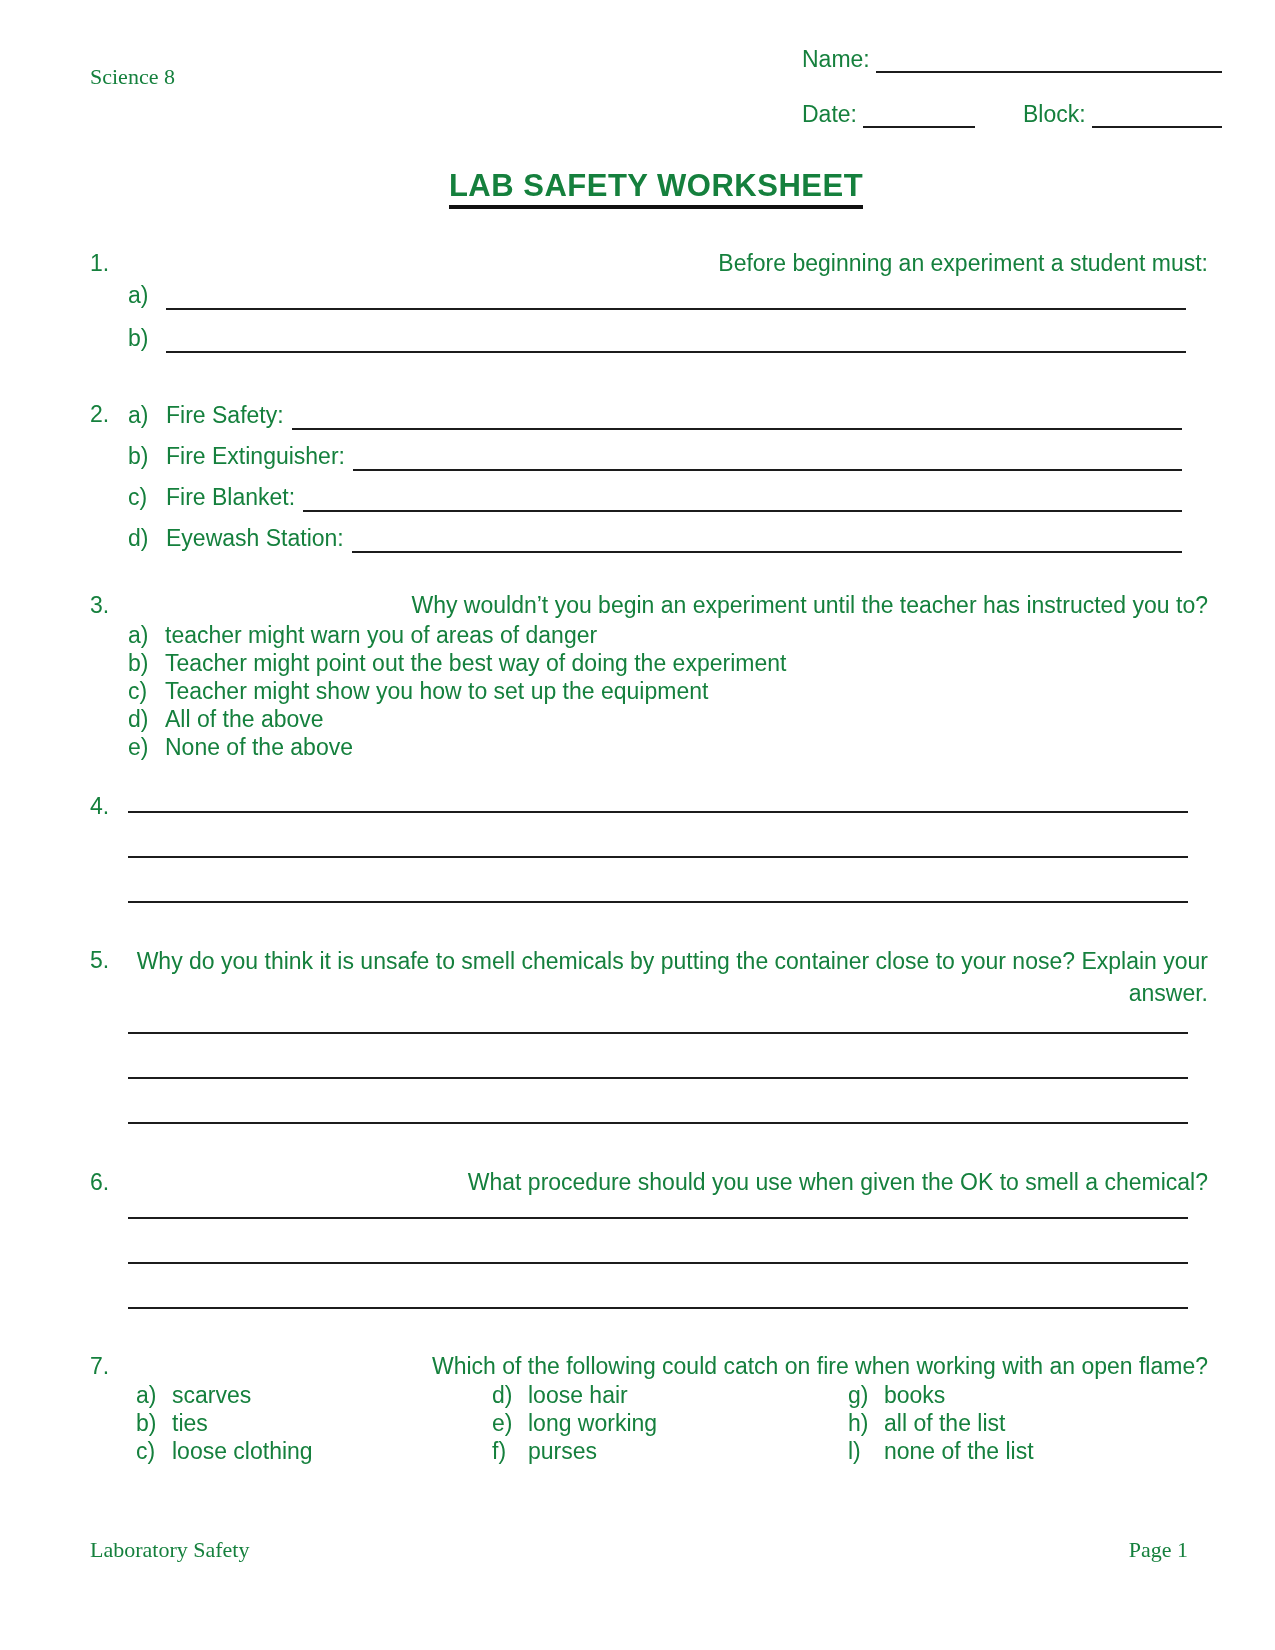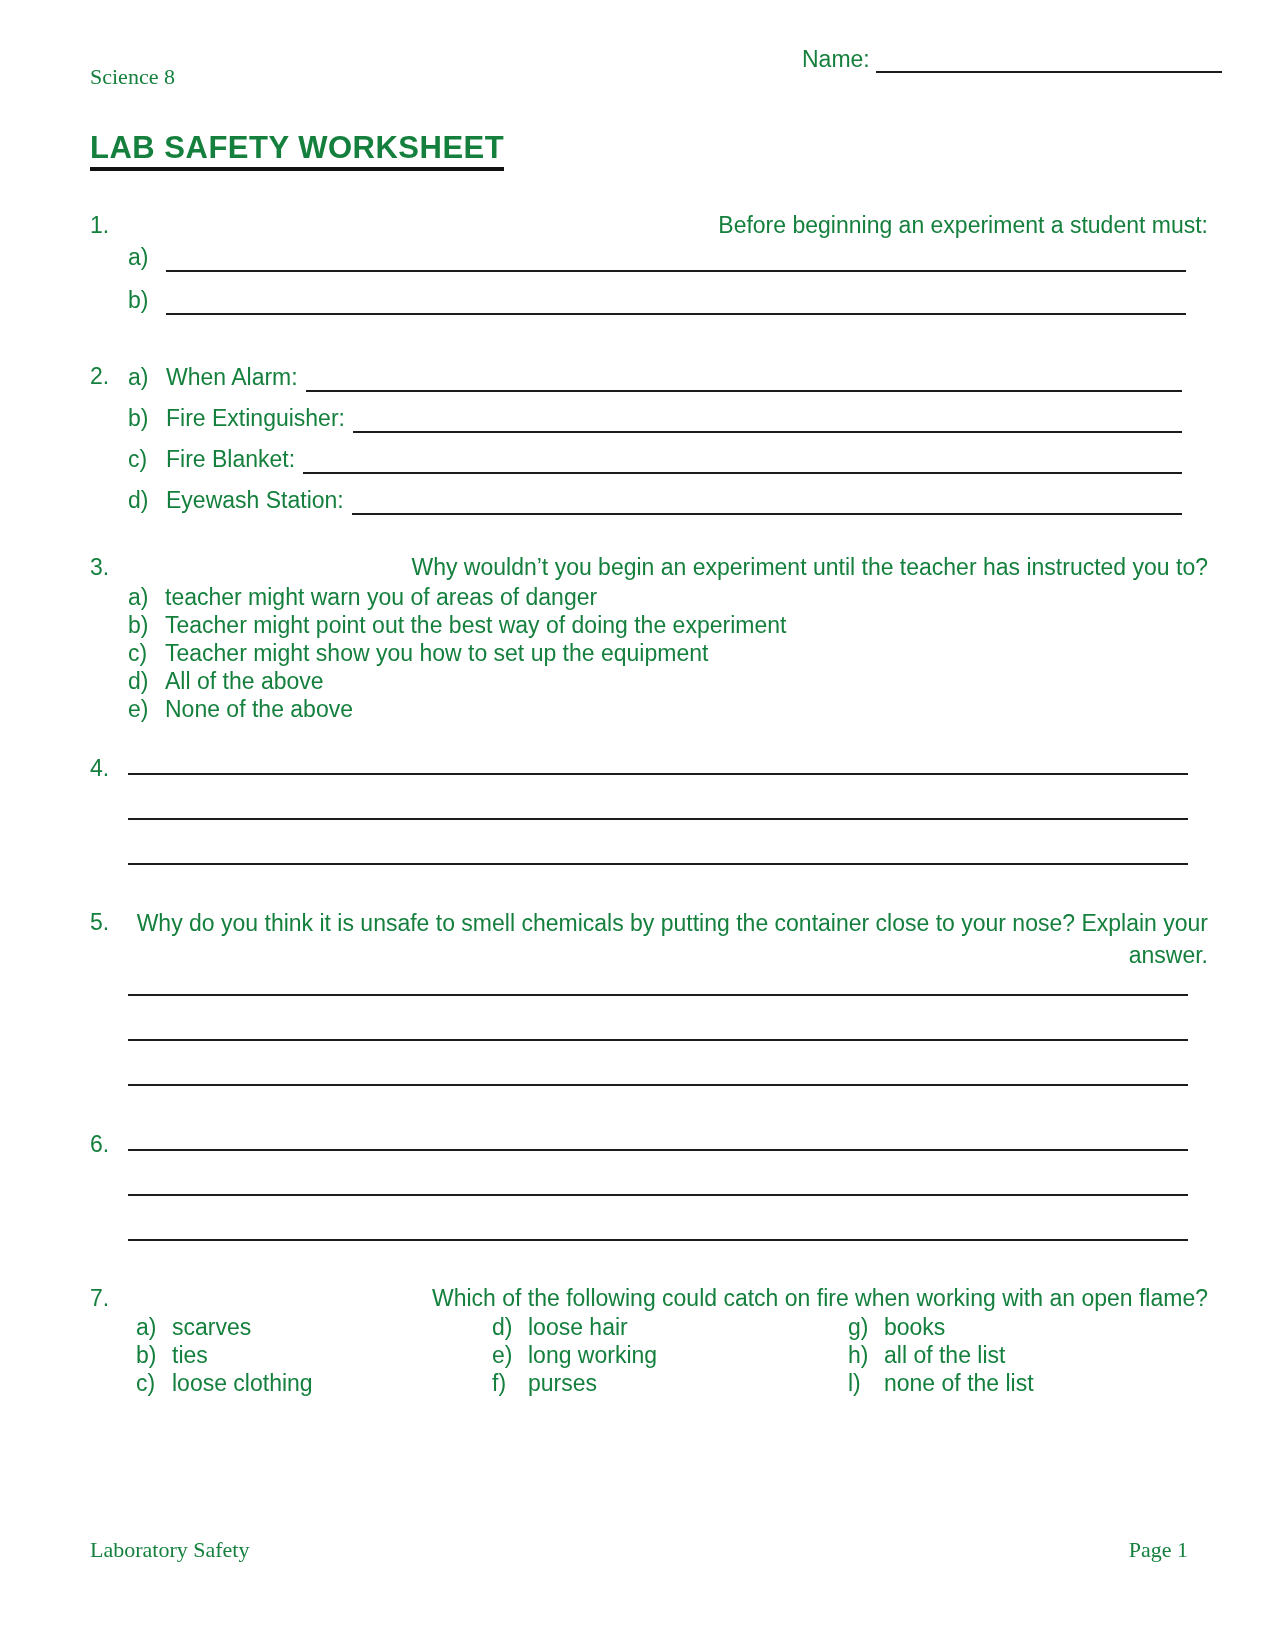--- a/index.html
+++ b/index.html
@@ -45,21 +45,21 @@
     border-bottom: 2px solid #1c1c1c;
     height: 24px;
   }
   .name-line { flex: 1; margin-left: 6px; }
   .date-line { width: 112px; margin-left: 6px; }
   .block-label { margin-left: 48px; }
   .block-line { flex: 1; margin-left: 6px; }
   
   .title {
     margin-top: 40px;
-    text-align: left;
+    text-align: center;
     font-size: 31px;
     font-weight: bold;
     letter-spacing: 0.5px;
   }
   .title span {
     border-bottom: 4px solid #111;
     padding-bottom: 2px;
   }
   
   .q {
@@ -163,20 +163,26 @@
 
 <div class="page">
 
   <div class="header">
     <div class="course">Science 8</div>
     <div class="header-fields">
       <div class="field-row">
         <span>Name:</span>
         <span class="blankline name-line"></span>
       </div>
+      <div class="field-row date-block">
+        <span>Date:</span>
+        <span class="blankline date-line"></span>
+        <span class="block-label">Block:</span>
+        <span class="blankline block-line"></span>
+      </div>
     </div>
   </div>
 
   <div class="title">
     <span>LAB SAFETY WORKSHEET</span>
   </div>
 
   <div class="q q1">
     <div class="qnum">1.</div>
     <div class="qbody">
@@ -190,21 +196,21 @@
         <span class="fill-line"></span>
       </div>
     </div>
   </div>
 
   <div class="q q2">
     <div class="qnum">2.</div>
     <div class="qbody">
       <div class="labeled-row first">
         <span class="letter">a)</span>
-        <span class="label">When Alarm:</span>
+        <span class="label">Fire Safety:</span>
         <span class="fill-line"></span>
       </div>
       <div class="labeled-row">
         <span class="letter">b)</span>
         <span class="label">Fire Extinguisher:</span>
         <span class="fill-line"></span>
       </div>
       <div class="labeled-row">
         <span class="letter">c)</span>
         <span class="label">Fire Blanket:</span>
@@ -266,20 +272,21 @@
         <div class="ans-line first"></div>
         <div class="ans-line"></div>
         <div class="ans-line"></div>
       </div>
     </div>
   </div>
 
   <div class="q q6">
     <div class="qnum">6.</div>
     <div class="qbody">
+      <div class="qtext">What procedure should you use when given the OK to smell a chemical?</div>
       <div class="answer-lines">
         <div class="ans-line first"></div>
         <div class="ans-line"></div>
         <div class="ans-line"></div>
       </div>
     </div>
   </div>
 
   <div class="q q7">
     <div class="qnum">7.</div>

